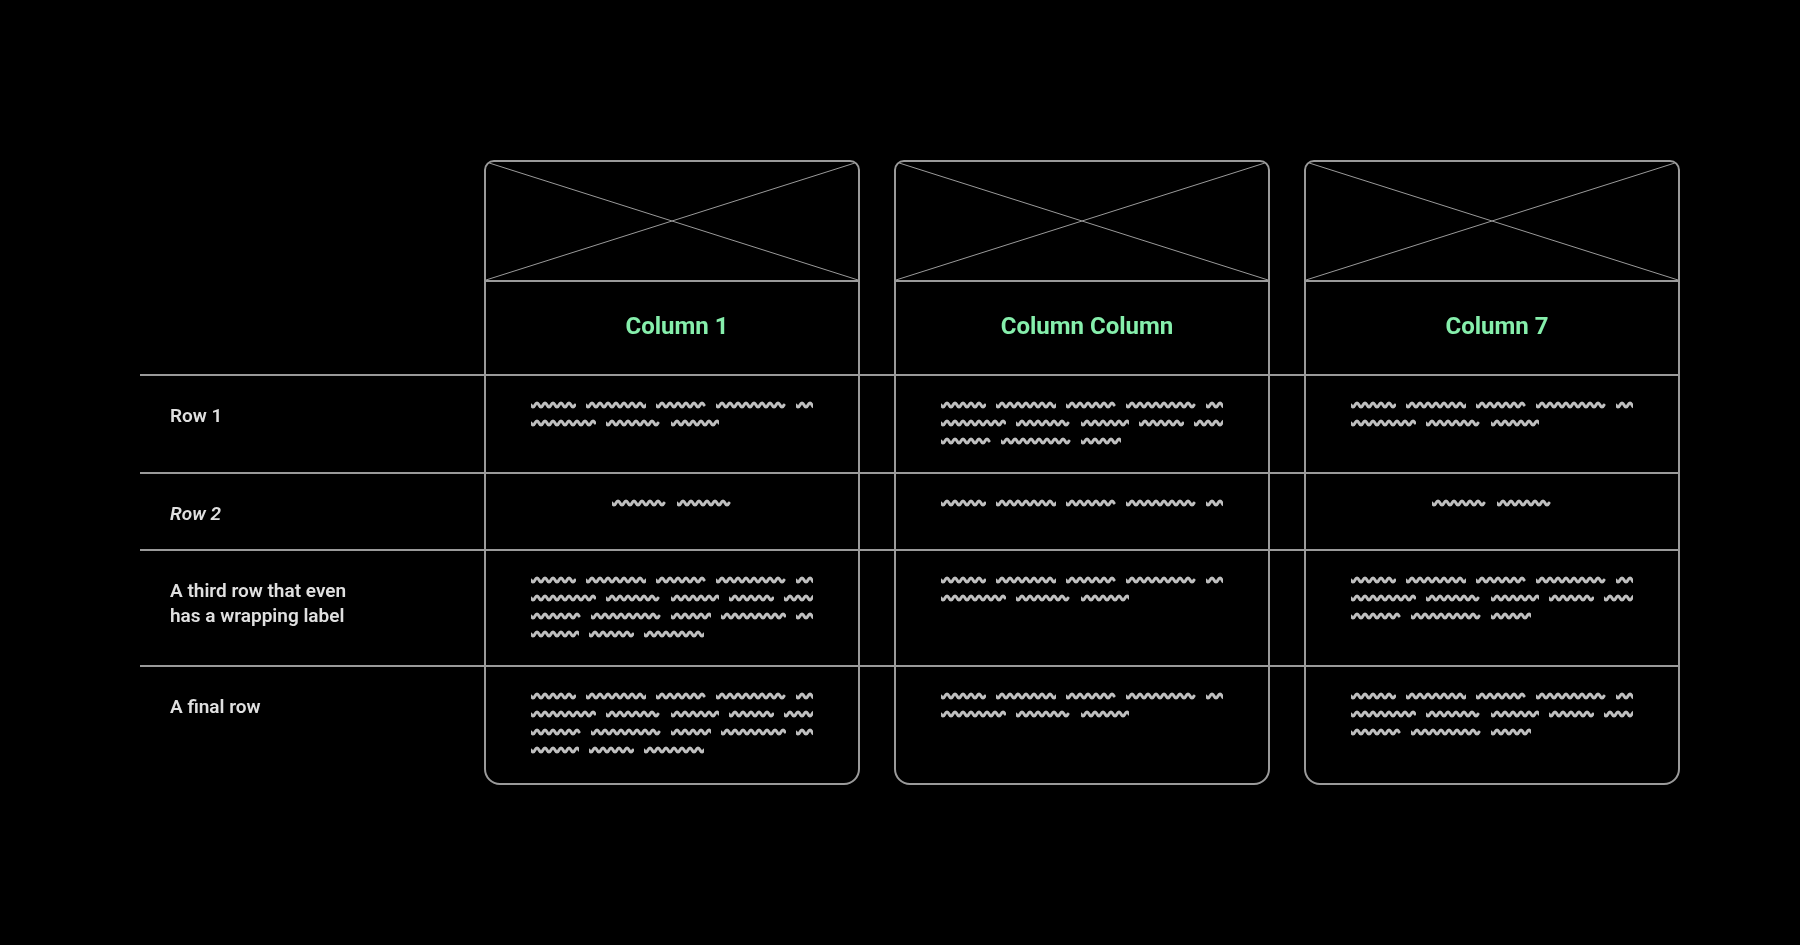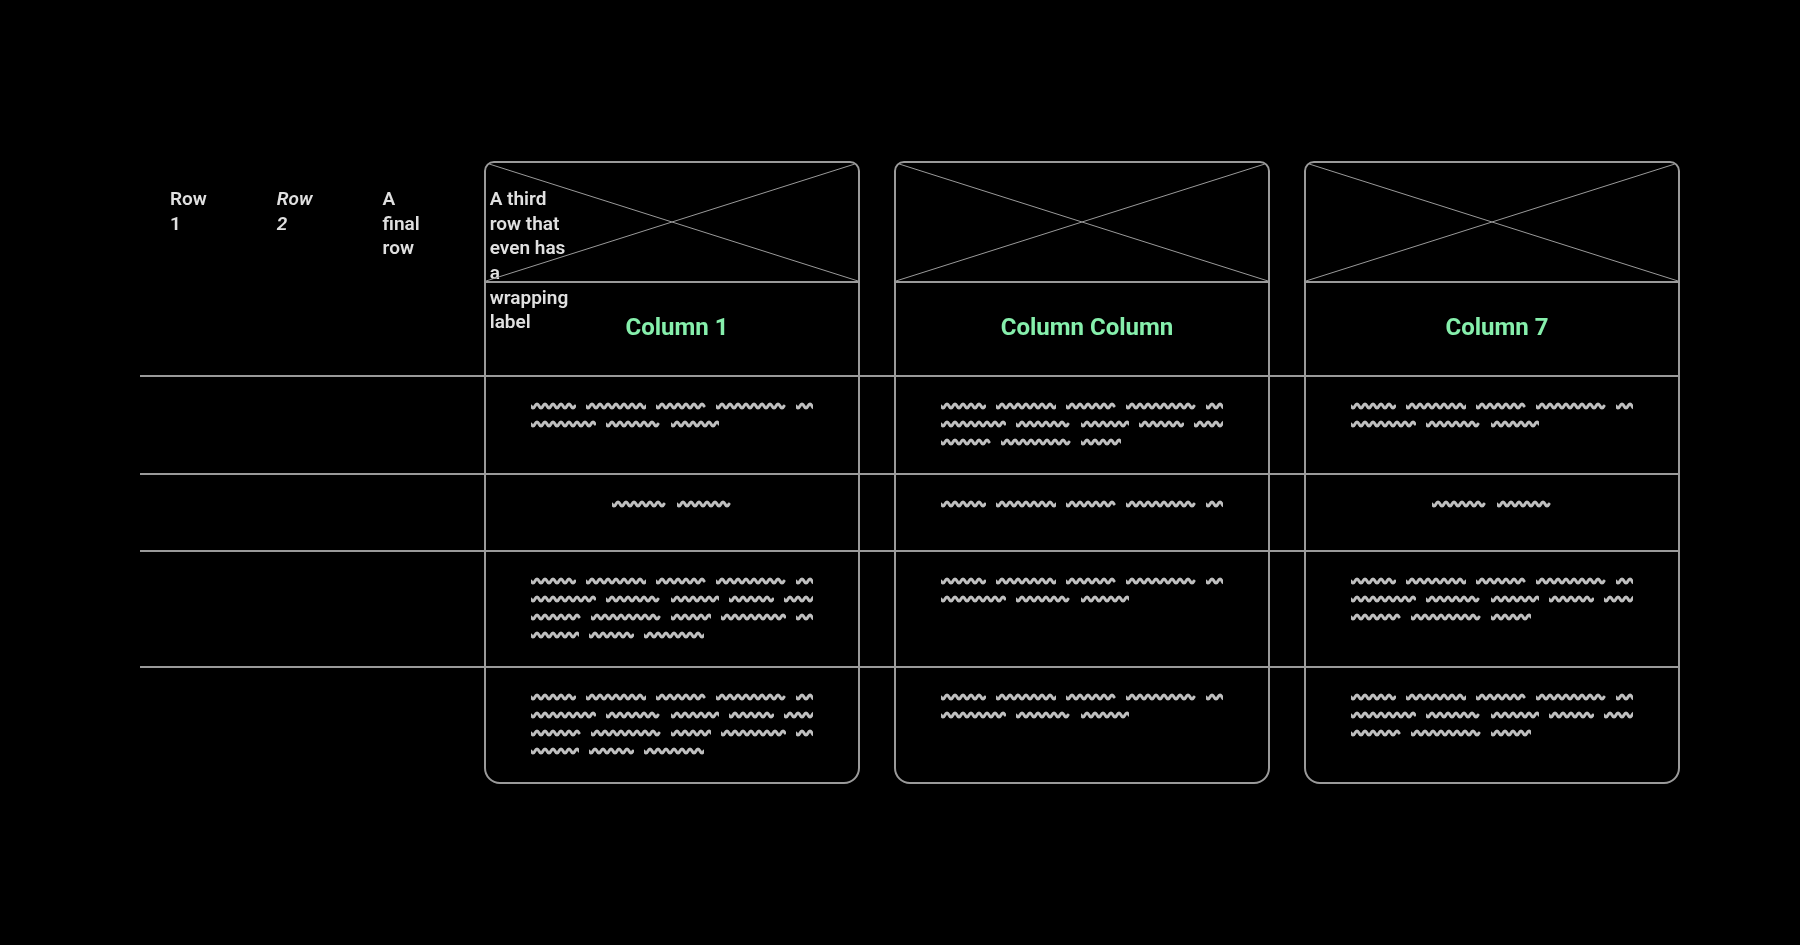--- a/index.html
+++ b/index.html
@@ -96,26 +96,26 @@
     .squiggle-word svg {
       display: block;
       height: 10px;
     }
   </style>
 </head>
 <body>
 
 <div class="container">
   <div class="grid" id="grid">
-      <div style="display: flex; flex-direction: row;">
+      <div style="display: flex; flex-direction: column;">
         <div style="height: 218px;"></div>
         <div class="row-label-cell" style="height: 98px;">Row 1</div>
         <div class="row-label-cell" style="height: 77px; font-style: italic;">Row 2</div>
+        <div class="row-label-cell" style="height: 116px;">A third row that even has a wrapping label</div>
         <div class="row-label-cell" style="height: 116px;">A final row</div>
-        <div class="row-label-cell" style="height: 116px;">A third row that even has a wrapping label</div>
       </div>
       <div class="col-card">
         <div class="col-image">
           <svg preserveAspectRatio="none" viewBox="0 0 100 100">
             <line x1="0" y1="0" x2="100" y2="100" stroke="#9a9a9a" stroke-width="1" vector-effect="non-scaling-stroke"></line>
             <line x1="100" y1="0" x2="0" y2="100" stroke="#9a9a9a" stroke-width="1" vector-effect="non-scaling-stroke"></line>
           </svg>
         </div>
         <div class="col-title">Column 1</div>
         <div class="col-body">

